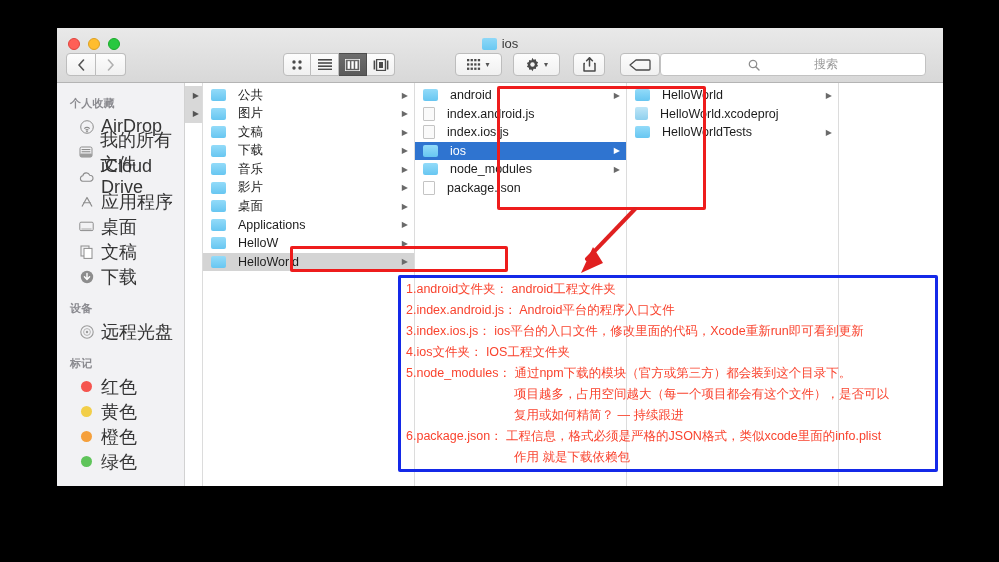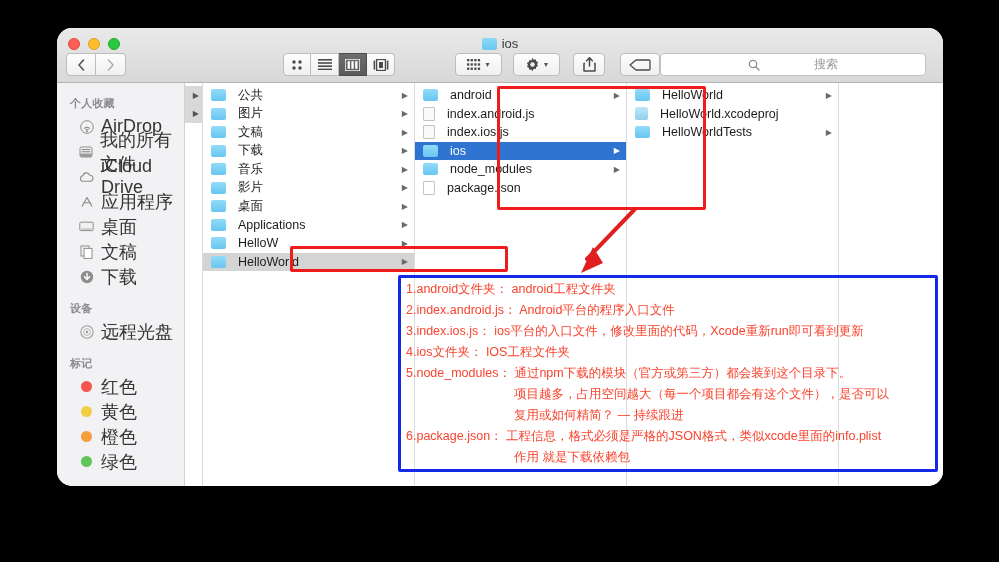--- a/index.html
+++ b/index.html
@@ -9,21 +9,21 @@
     font-family: "Liberation Sans", "DejaVu Sans", sans-serif;
     overflow: hidden;
   }
   #stage { position: relative; width: 999px; height: 562px; background:#000; }
 
   
   .window {
     position: absolute; left: 57px; top: 28px;
     width: 886px; height: 458px;
     background: #fff;
-    border-radius: 15px;
+    border-radius: 1px;
     box-shadow: 0 5px 22px rgba(0,0,0,.55);
     overflow: hidden;
   }
 
   
   .titlebar {
     position: relative; height: 55px;
     background: linear-gradient(#e9e9e9, #d8d8d8);
     border-bottom: 1px solid #b4b4b4;
   }

